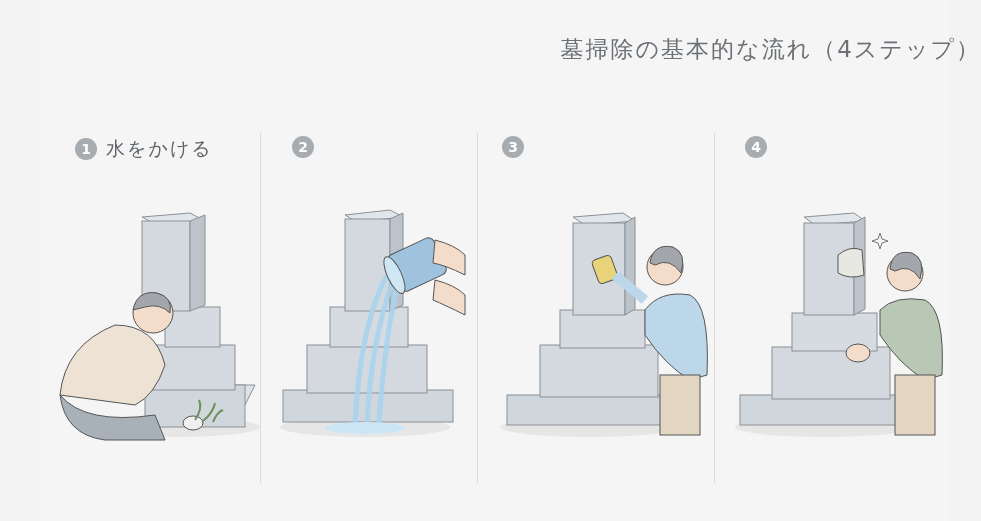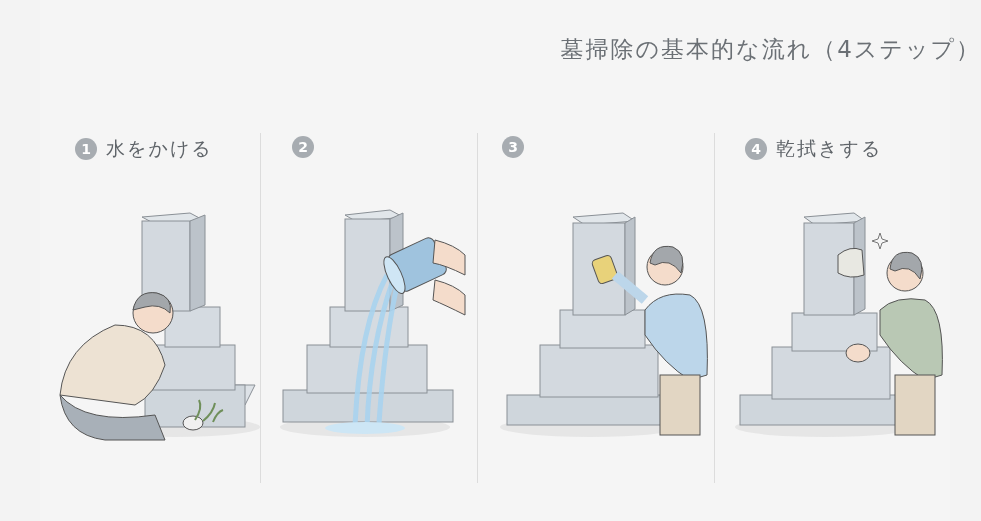--- a/index.html
+++ b/index.html
@@ -98,21 +98,20 @@
   <rect x="100" y="62" width="20" height="25" rx="4" fill="#e8d27a" stroke="#555" transform="rotate(-20 110 75)"></rect>
   <path d="M150 115 Q165 95 195 100 Q215 110 212 180 L195 185 Q170 170 150 140Z" fill="#bcd6ea" stroke="#555"></path>
   <rect x="165" y="180" width="40" height="60" fill="#e2d6c3" stroke="#555"></rect>
   <circle cx="170" cy="72" r="18" fill="#f4dccb" stroke="#555"></circle>
   <path d="M155 68 Q158 48 178 52 Q192 58 186 78 Q175 62 160 70Z" fill="#a3a7ab" stroke="#555"></path>
   <path d="M150 105 L120 80" stroke="#bcd6ea" stroke-width="10"></path>
 </svg>
 
 <div class="step-label" style="left:745px">
   <span class="badge">4</span>
-  <span>乾拭きする</span>
 </div>
 <svg class="illus" style="left:730px" width="220" height="260" viewBox="0 0 220 260">
   <ellipse cx="95" cy="232" rx="90" ry="10" fill="#e6e6e6"></ellipse>
   <rect x="10" y="200" width="165" height="30" fill="#cfd6dc" stroke="#8a9096"></rect>
   <rect x="42" y="152" width="118" height="52" fill="#d3d9df" stroke="#8a9096"></rect>
   <rect x="62" y="118" width="85" height="38" fill="#d5dbe1" stroke="#8a9096"></rect>
   <polygon points="74,22 124,18 135,26 85,30" fill="#e1e6ea" stroke="#8a9096"></polygon>
   <rect x="74" y="28" width="50" height="92" fill="#d3d9df" stroke="#8a9096"></rect>
   <polygon points="124,28 135,22 135,114 124,120" fill="#bcc3ca" stroke="#8a9096"></polygon>
   <path d="M108 60 Q120 50 132 55 L134 80 Q120 85 108 78Z" fill="#e8e8e2" stroke="#555"></path>

